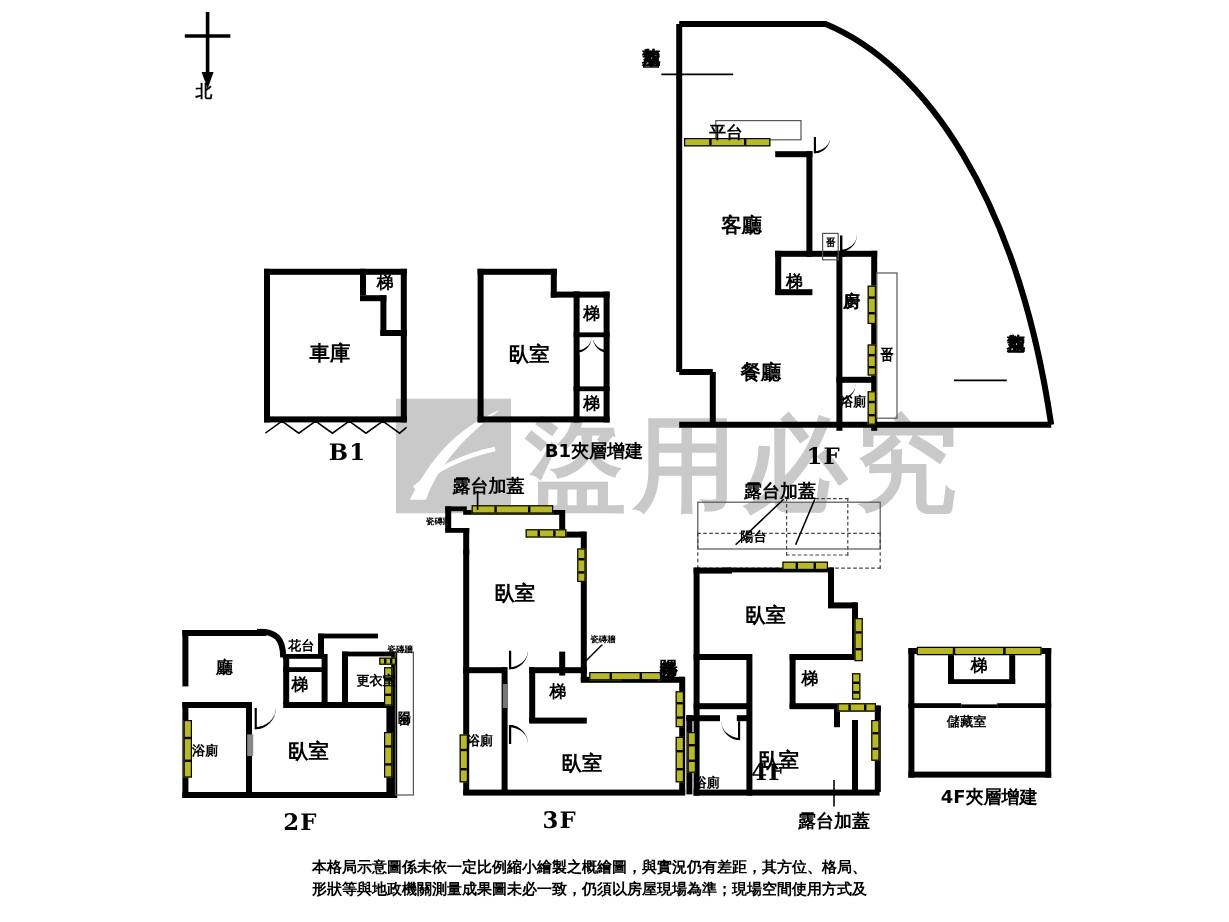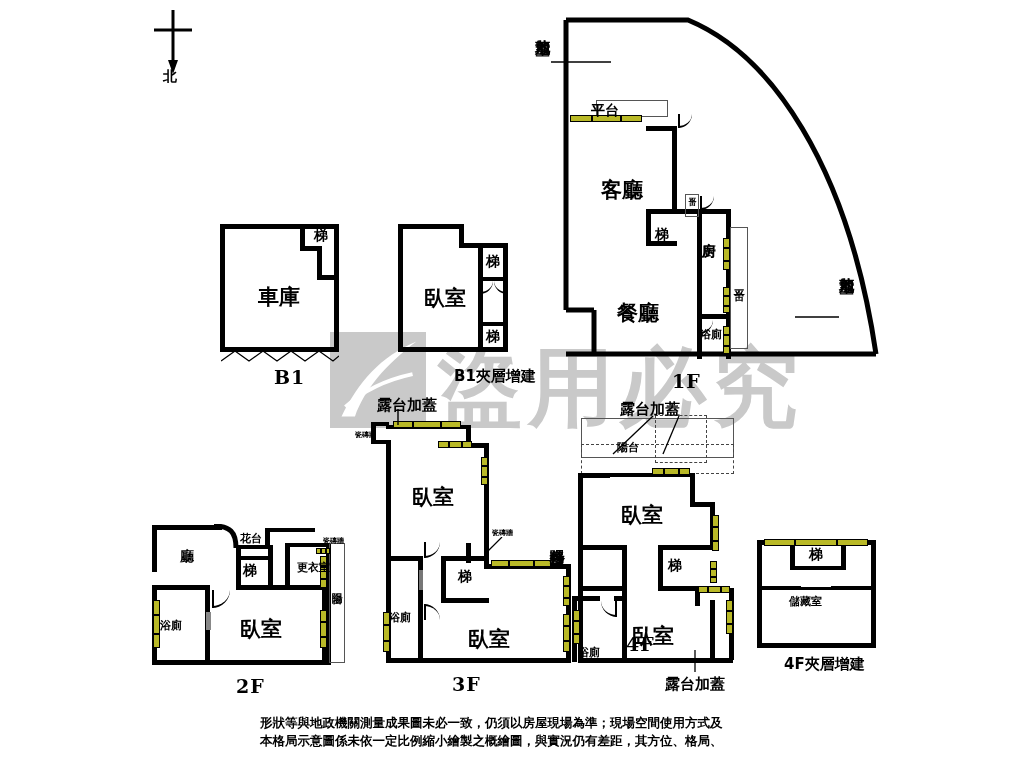--- a/index.html
+++ b/index.html
@@ -28,21 +28,21 @@
   .win.v::before{top:28%;left:0;height:2px;width:100%;}
   .win.v::after{top:70%;left:0;height:2px;width:100%;}
   .door{position:absolute;border:2px solid #000;border-radius:0 0 100% 0;
         border-top:none;border-right:none;box-sizing:border-box;}
   .dash{position:absolute;border:1px dashed #444;box-sizing:border-box;}
   .outline{position:absolute;border:1px solid #555;box-sizing:border-box;}
 
   
   .rm{position:absolute;font-weight:bold;color:#000;white-space:nowrap;
       font-family:"DejaVu Sans","Liberation Sans",sans-serif;}
-  .rm-l{font-size:21px;}
+  .rm-l{font-size:17px;}
   .rm-m{font-size:14px;}
   .rm-s{font-size:11px;}
   .rm-xs{font-size:8px;}
   .vtext{writing-mode:vertical-rl;text-orientation:upright;line-height:1.02;}
   .flab{position:absolute;font-size:19px;font-weight:bold;letter-spacing:1px;
         font-family:"DejaVu Serif","Liberation Serif",serif;white-space:nowrap;}
   .flab-cjk{position:absolute;font-size:15px;font-weight:bold;white-space:nowrap;
         font-family:"DejaVu Sans","Liberation Sans",sans-serif;}
   .anno{position:absolute;font-size:15px;font-weight:bold;white-space:nowrap;}
   .anno-s{position:absolute;font-size:7px;font-weight:bold;white-space:nowrap;}
@@ -332,17 +332,17 @@
     <div class="wall" style="left:841px;top:543px;width:5px;height:27px;"></div>
     <div class="wall" style="left:790px;top:566px;width:56px;height:4px;"></div>
     <div class="thin" style="left:801px;top:587px;width:30px;height:3px;"></div>
     <div class="win h" style="left:764px;top:539px;width:104px;height:7px;"></div>
     <div class="rm rm-m" style="left:809px;top:546px;">梯</div>
     <div class="rm rm-s" style="left:789px;top:594px;">儲藏室</div>
     <div class="flab-cjk" style="left:784px;top:655px;">4F夾層增建</div>
   </div>
 
   <div id="disc">
+    <div>本格局示意圖係未依一定比例縮小繪製之概繪圖，與實況仍有差距，其方位、格局、</div>
     <div>形狀等與地政機關測量成果圖未必一致，仍須以房屋現場為準；現場空間使用方式及</div>
-    <div>本格局示意圖係未依一定比例縮小繪製之概繪圖，與實況仍有差距，其方位、格局、</div>
   </div>
 
 </div>
 
 </body></html>

